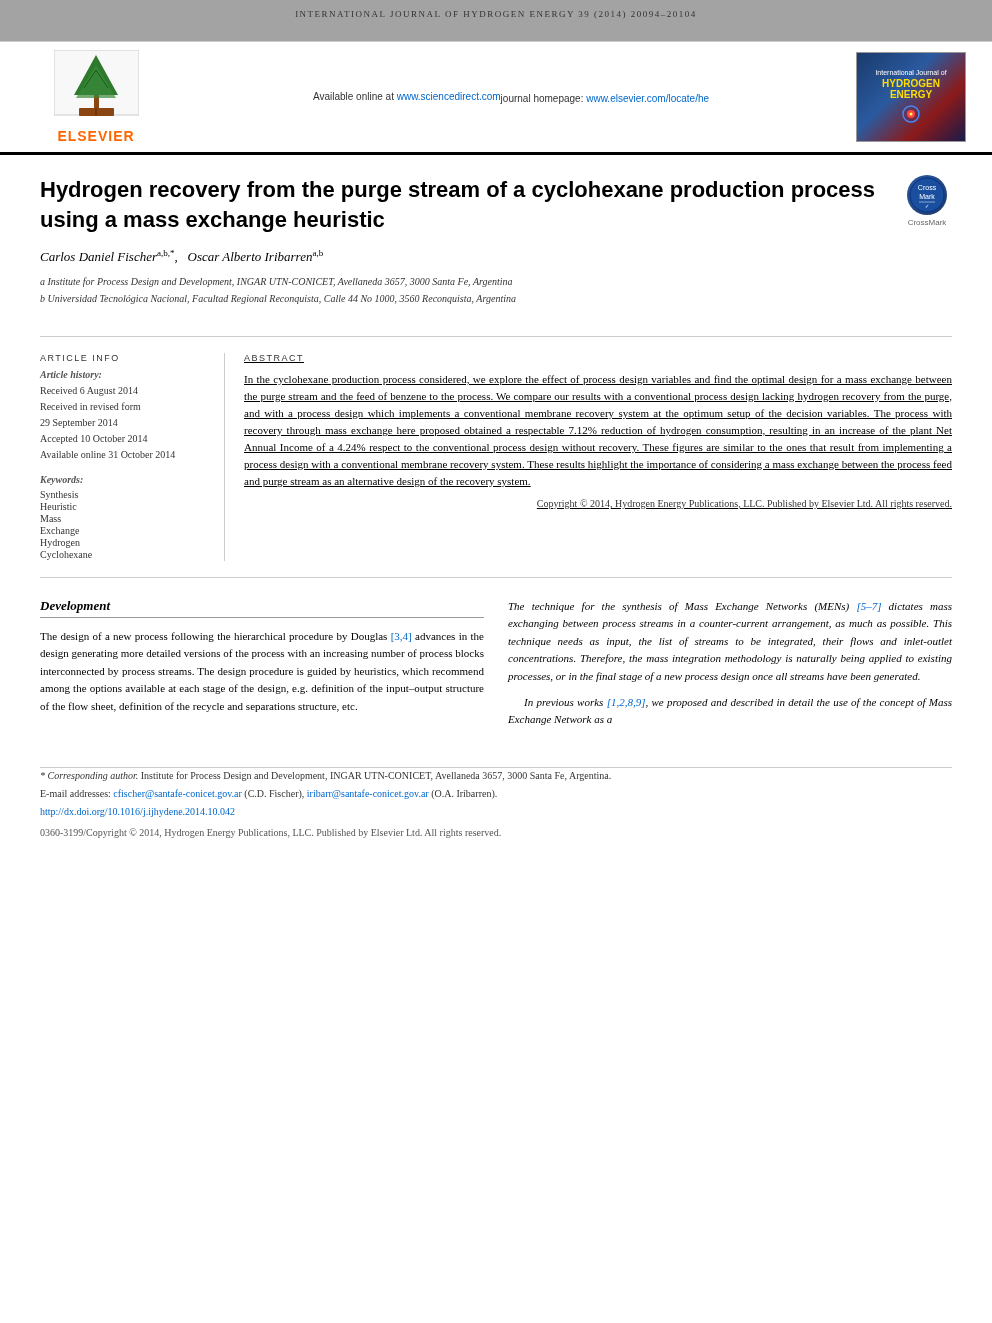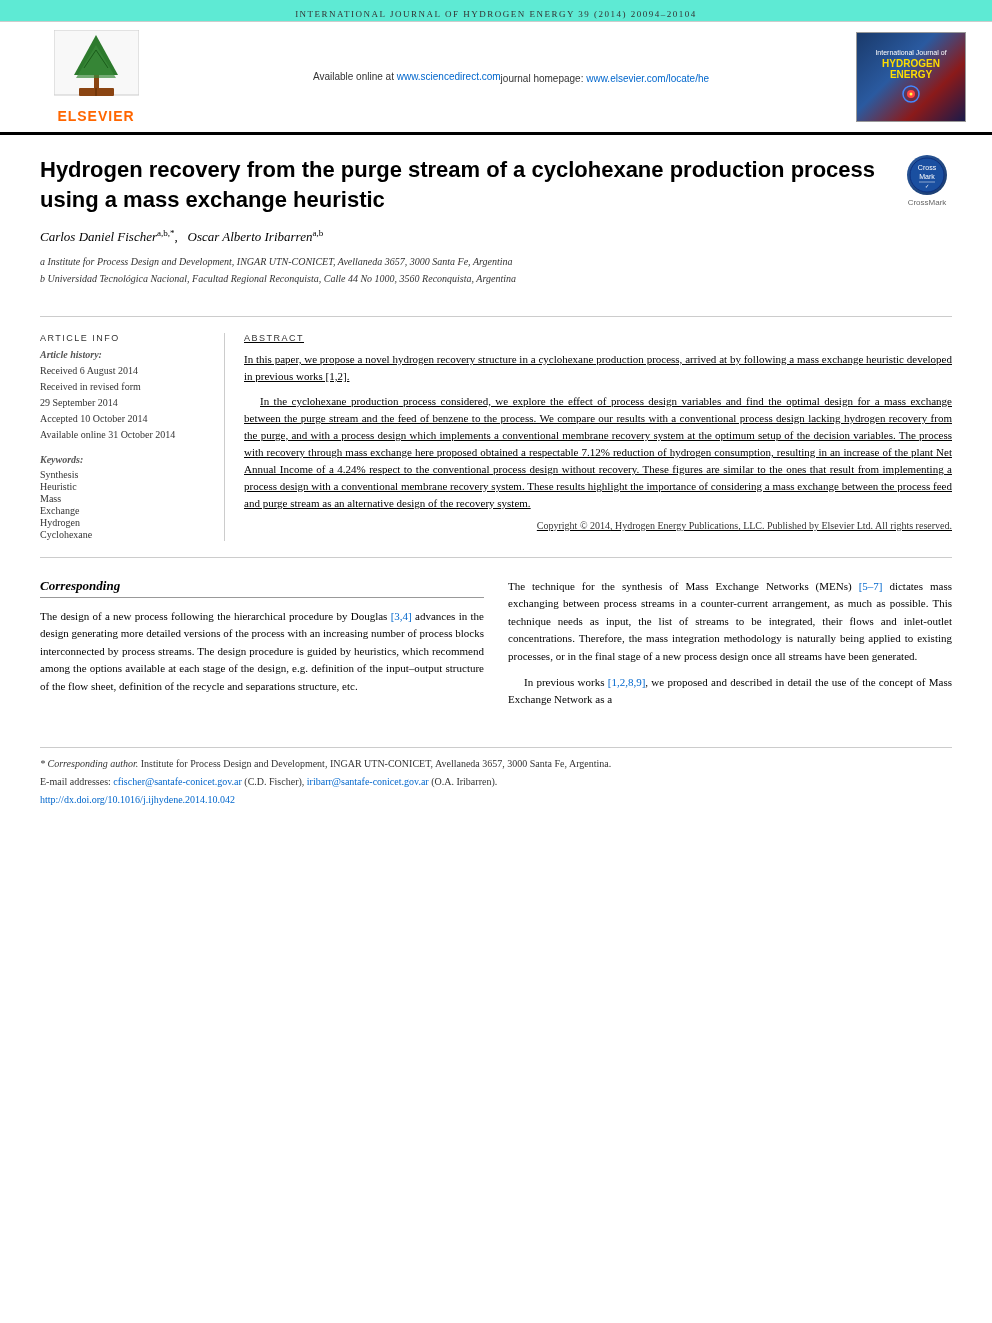--- a/index.html
+++ b/index.html
@@ -7,23 +7,23 @@
       background: #fff;
       font-family: 'Times New Roman', Times, serif;
       font-size: 12px;
       color: #000;
       width: 992px;
       min-height: 1323px;
     }
 
     
     .top-banner {
-      background: #5eead4;
+      background: #a3a3a3;
       text-align: center;
-      padding: 6px 0 0;
+      padding: 6px 0 20px;
       border-bottom: 1px solid #ccc;
     }
     .top-banner span {
       font-size: 9px;
       letter-spacing: 1.5px;
       color: #333;
       text-transform: uppercase;
     }
 
     
@@ -267,20 +267,21 @@
     .main-content {
       display: flex;
       gap: 24px;
       margin-top: 20px;
     }
     .main-left {
       flex: 1;
     }
     .main-right {
       flex: 1;
+      font-style: italic;
     }
     .section-heading {
       font-size: 13px;
       font-weight: bold;
       font-style: italic;
       border-bottom: 1px solid #999;
       padding-bottom: 3px;
       margin-bottom: 10px;
       color: #000;
     }
@@ -299,21 +300,20 @@
     }
     .ref-link {
       color: #0066cc;
       text-decoration: none;
     }
 
     
     .footnote-section {
       margin-top: 30px;
       border-top: 1px solid #ccc;
-      padding-top: 8px;
       font-size: 10px;
       line-height: 1.5;
       color: #333;
     }
     .footnote-line {
       margin-bottom: 3px;
     }
     .footnote-link {
       color: #0066cc;
       text-decoration: none;
@@ -434,31 +434,30 @@
         <div class="keyword-item">Mass</div>
         <div class="keyword-item">Exchange</div>
         <div class="keyword-item">Hydrogen</div>
         <div class="keyword-item">Cyclohexane</div>
       </div>
     </div>
 
     <div class="abstract-section">
       <div class="abstract-title">ABSTRACT</div>
       <div class="abstract-text">
-        <p>In this paper, we propose a novel hydrogen recovery structure in a cyclohexane production process, arrived at by following a mass exchange heuristic developed in previous works [1,2].</p>
         <p>In the cyclohexane production process considered, we explore the effect of process design variables and find the optimal design for a mass exchange between the purge stream and the feed of benzene to the process. We compare our results with a conventional process design lacking hydrogen recovery from the purge, and with a process design which implements a conventional membrane recovery system at the optimum setup of the decision variables. The process with recovery through mass exchange here proposed obtained a respectable 7.12% reduction of hydrogen consumption, resulting in an increase of the plant Net Annual Income of a 4.24% respect to the conventional process design without recovery. These figures are similar to the ones that result from implementing a process design with a conventional membrane recovery system. These results highlight the importance of considering a mass exchange between the process feed and purge stream as an alternative design of the recovery system.</p>
       </div>
       <div class="copyright-text">Copyright © 2014, Hydrogen Energy Publications, LLC. Published by Elsevier Ltd. All rights reserved.</div>
     </div>
   </div>
 
   <div class="main-content">
 
     <div class="main-left">
-      <div class="section-heading">Corresponding</div>
+      <div class="section-heading">Development</div>
       <div class="body-text">
         <p>The design of a new process following the hierarchical procedure by Douglas <a class="ref-link">[3,4]</a> advances in the design generating more detailed versions of the process with an increasing number of process blocks interconnected by process streams. The design procedure is guided by heuristics, which recommend among the options available at each stage of the design, e.g. definition of the input–output structure of the flow sheet, definition of the recycle and separations structure, etc.</p>
       </div>
     </div>
 
     <div class="main-right">
       <div class="body-text">
         <p>The technique for the synthesis of Mass Exchange Networks (MENs) <a class="ref-link">[5–7]</a> dictates mass exchanging between process streams in a counter-current arrangement, as much as possible. This technique needs as input, the list of streams to be integrated, their flows and inlet-outlet concentrations. Therefore, the mass integration methodology is naturally being applied to existing processes, or in the final stage of a new process design once all streams have been generated.</p>
         <p>In previous works <a class="ref-link">[1,2,8,9]</a>, we proposed and described in detail the use of the concept of Mass Exchange Network as a</p>
       </div>
@@ -473,15 +472,16 @@
     <div class="footnote-line">
       <span>E-mail addresses:</span>
       <a class="footnote-link">cfischer@santafe-conicet.gov.ar</a>
       <span>(C.D. Fischer),</span>
       <a class="footnote-link">iribarr@santafe-conicet.gov.ar</a>
       <span>(O.A. Iribarren).</span>
     </div>
     <div class="footnote-line">
       <a class="footnote-link">http://dx.doi.org/10.1016/j.ijhydene.2014.10.042</a>
     </div>
+    <div class="issn-line">0360-3199/Copyright © 2014, Hydrogen Energy Publications, LLC. Published by Elsevier Ltd. All rights reserved.</div>
   </div>
 
 </div>
 
 </body></html>

